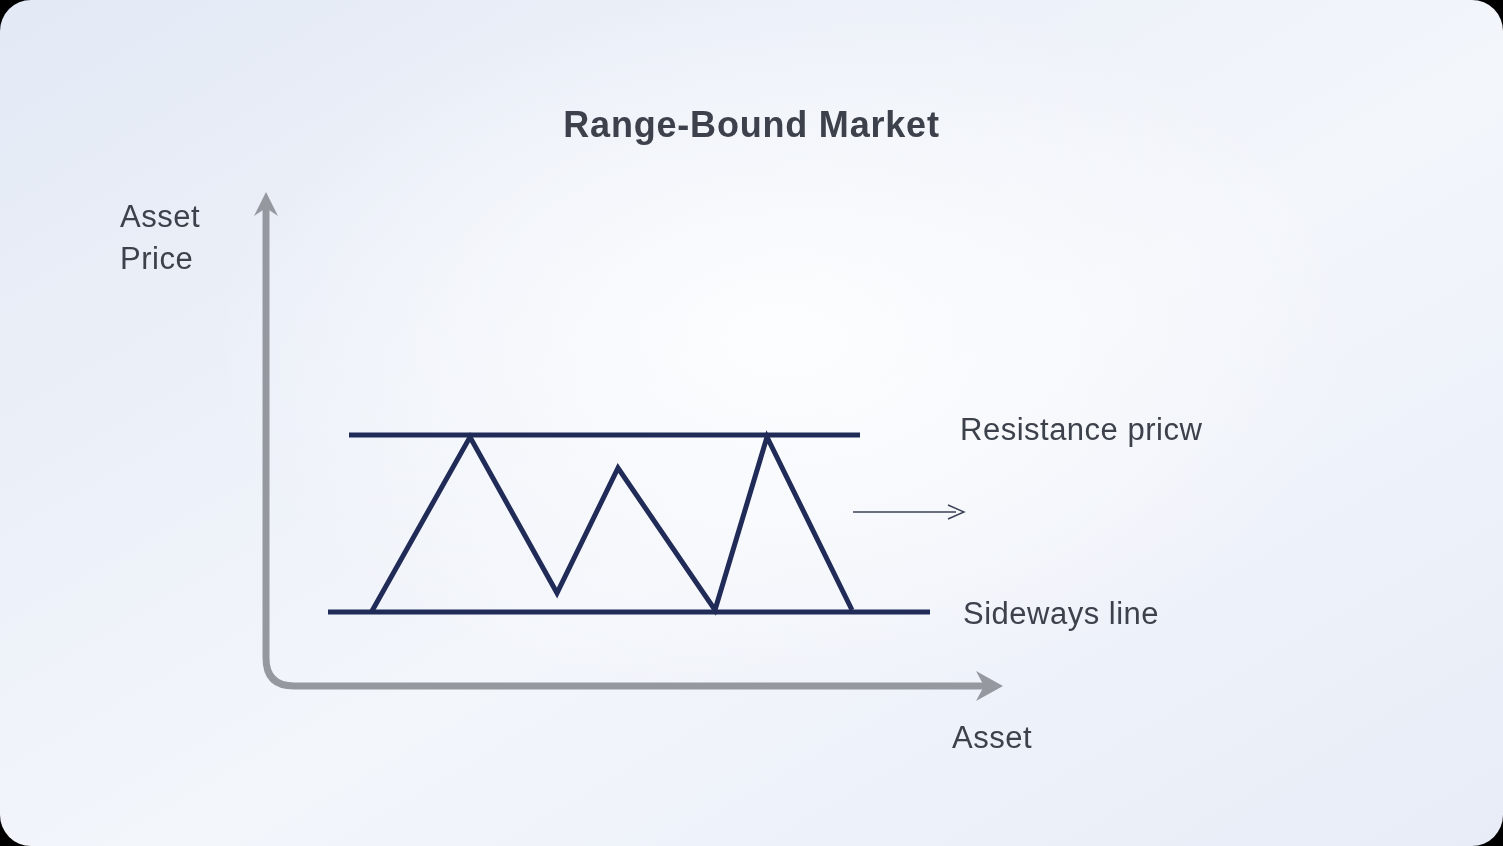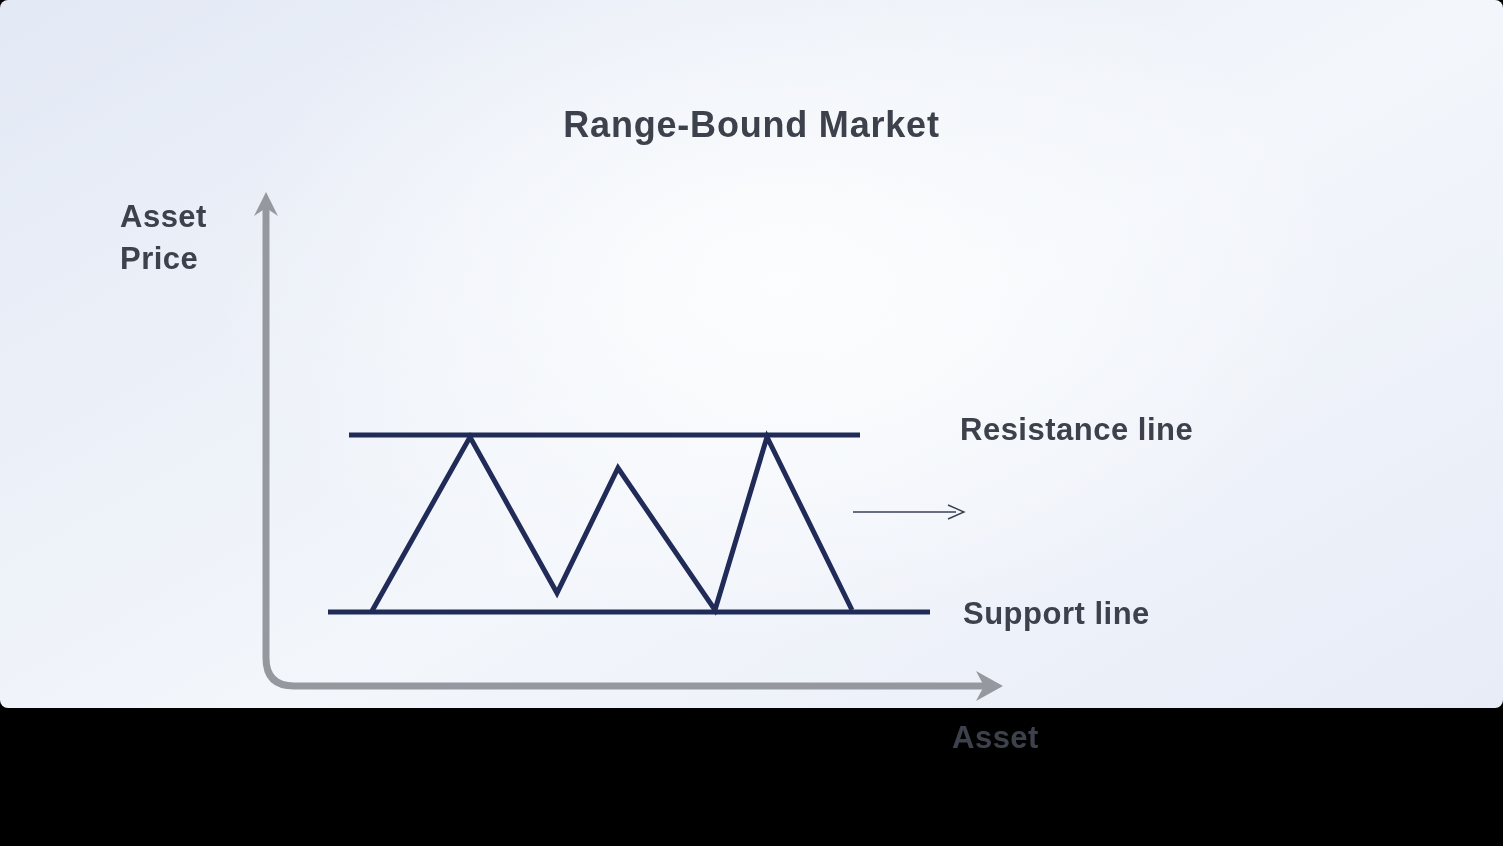--- a/index.html
+++ b/index.html
@@ -13,22 +13,22 @@
   * { margin: 0; padding: 0; box-sizing: border-box; }
   html, body {
     width: 1503px; height: 846px;
     background: var(--outer);
     font-family: "Liberation Sans", sans-serif;
     overflow: hidden;
   }
   .card {
     position: absolute;
     inset: 0;
-    width: 1503px; height: 708px;
-    border-radius: 8px;
+    width: 1503px; height: 846px;
+    border-radius: 31px;
     background:
       radial-gradient(ellipse 820px 520px at 52% 40%, var(--bg-center) 0%, rgba(252,253,254,0) 70%),
       linear-gradient(150deg, var(--bg-edge) 0%, #eef2f9 38%, #f3f6fb 55%, #e7ecf7 100%);
     padding-left: 25px;
   }
   .plot {
     position: absolute;
     left: 0; top: 0;
     width: 1503px; height: 846px;
     display: block;
@@ -49,21 +49,21 @@
   }
   .thin-line {
     stroke: #3a4056;
     stroke-width: 1.4;
     fill: none;
   }
   .txt {
     position: absolute;
     color: var(--text-dark);
     font-size: 31px;
-    font-weight: 700;
+    font-weight: 400;
     letter-spacing: 0.5px;
     white-space: pre-line;
   }
   .title {
     position: absolute;
     top: 104px; left: 0; right: 0;
     text-align: center;
     color: var(--text-dark);
     font-size: 36px;
     font-weight: 600;
@@ -80,24 +80,24 @@
 
 <div class="card">
 
   <div class="title">Range-Bound Market</div>
 
   <div class="txt y-axis-label">Asset
 Price</div>
 
   <div class="txt x-axis-label">Asset</div>
 
-  <div class="txt resistance-label">Resistance line</div>
+  <div class="txt resistance-label">Resistance pricw</div>
 
 
-  <div class="txt support-label">Support line</div>
+  <div class="txt support-label">Sideways line</div>
 
   <svg class="plot" viewBox="0 0 1503 846">
 
     <path class="axis-line" d="M266 204 L266 658 Q266 686 294 686 L986 686"></path>
 
     <polygon class="axis-head" points="266,192 254,216 266,208 278,216"></polygon>
 
     <polygon class="axis-head" points="1003,686 976,671 984,686 976,701"></polygon>
 
     <path class="navy-line" d="M349 435 L860 435"></path>

